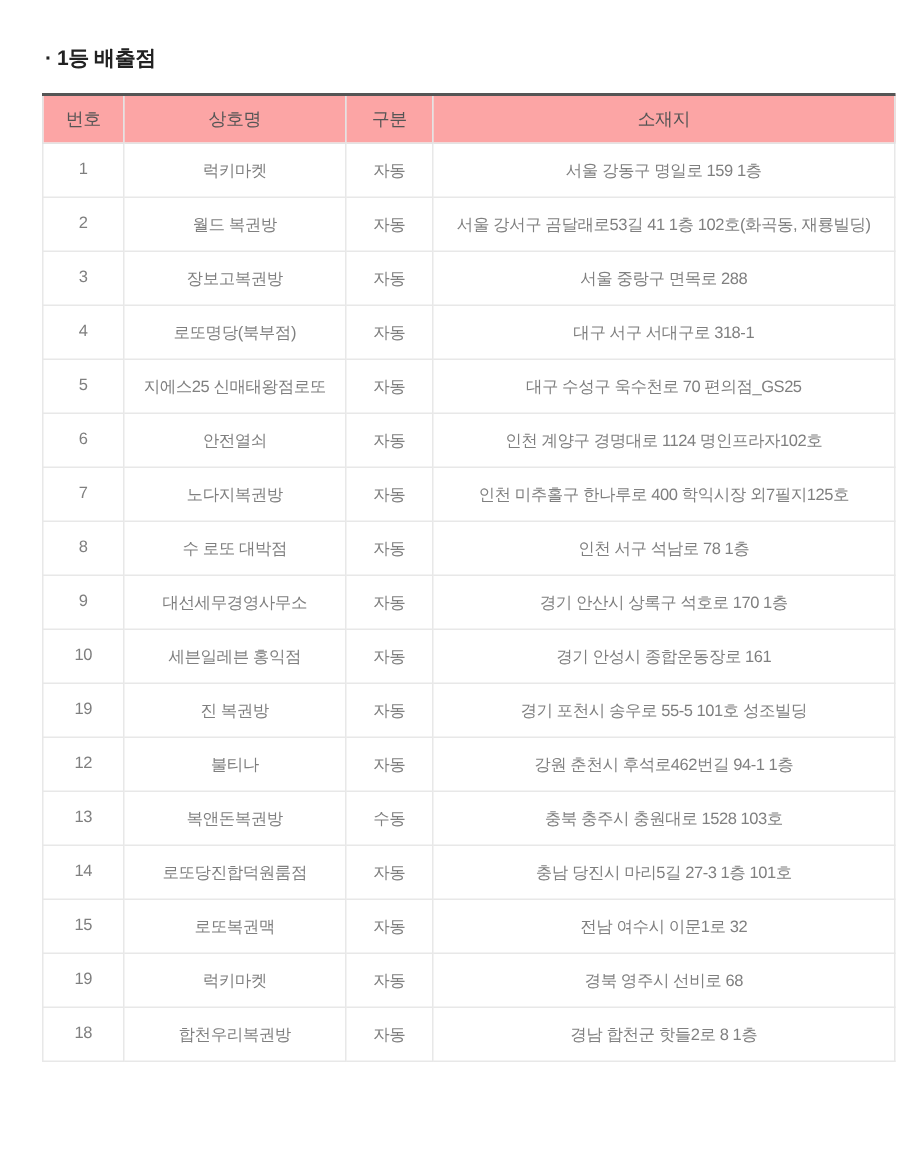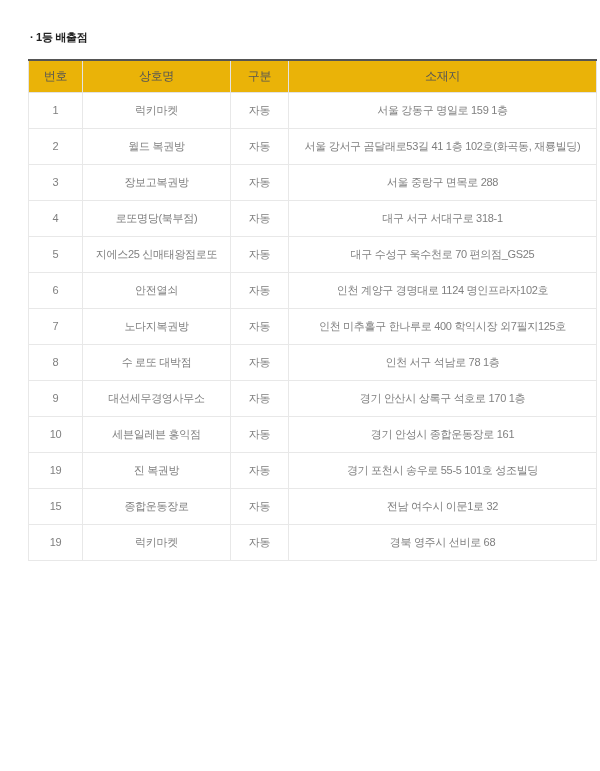--- a/index.html
+++ b/index.html
@@ -8,38 +8,38 @@
     width: 600px; height: 771px;
     background: #ffffff;
     font-family: "Liberation Sans", "DejaVu Sans", sans-serif;
   }
   .page {
     width: 600px; height: 771px;
     padding: 30px 4px 0 28px;
     overflow: hidden;
   }
   .section-title {
-    font-size: 11px;
+    font-size: 14px;
     font-weight: bold;
     color: #222222;
     margin: 0 0 14px 2px;
     letter-spacing: -0.3px;
   }
   table.store-table {
     width: 568px;
     table-layout: fixed;
     border-collapse: collapse;
     border-top: 2px solid #555555;
   }
   col.c-no   { width: 54px; }
   col.c-name { width: 148px; }
   col.c-type { width: 58px; }
   col.c-loc  { width: 308px; }
   .store-table th {
-    background: #eab308;
+    background: #fca5a5;
     height: 32px;
     font-size: 12px;
     font-weight: normal;
     color: #555555;
     text-align: center;
     border: 1px solid #e3e3e3;
     border-top: none;
     letter-spacing: -0.3px;
   }
   .store-table td {
@@ -137,26 +137,50 @@
           <td>자동</td>
           <td>경기 안성시 종합운동장로 161</td>
         </tr>
         <tr>
           <td>19</td>
           <td>진 복권방</td>
           <td>자동</td>
           <td>경기 포천시 송우로 55-5 101호 성조빌딩</td>
         </tr>
         <tr>
+          <td>12</td>
+          <td>불티나</td>
+          <td>자동</td>
+          <td>강원 춘천시 후석로462번길 94-1 1층</td>
+        </tr>
+        <tr>
+          <td>13</td>
+          <td>복앤돈복권방</td>
+          <td>수동</td>
+          <td>충북 충주시 충원대로 1528 103호</td>
+        </tr>
+        <tr>
+          <td>14</td>
+          <td>로또당진합덕원룸점</td>
+          <td>자동</td>
+          <td>충남 당진시 마리5길 27-3 1층 101호</td>
+        </tr>
+        <tr>
           <td>15</td>
-          <td>종합운동장로</td>
+          <td>로또복권맥</td>
           <td>자동</td>
           <td>전남 여수시 이문1로 32</td>
         </tr>
         <tr>
           <td>19</td>
           <td>럭키마켓</td>
           <td>자동</td>
           <td>경북 영주시 선비로 68</td>
         </tr>
+        <tr>
+          <td>18</td>
+          <td>합천우리복권방</td>
+          <td>자동</td>
+          <td>경남 합천군 핫들2로 8 1층</td>
+        </tr>
       </tbody>
   </table>
 </div>
 
 </body></html>

